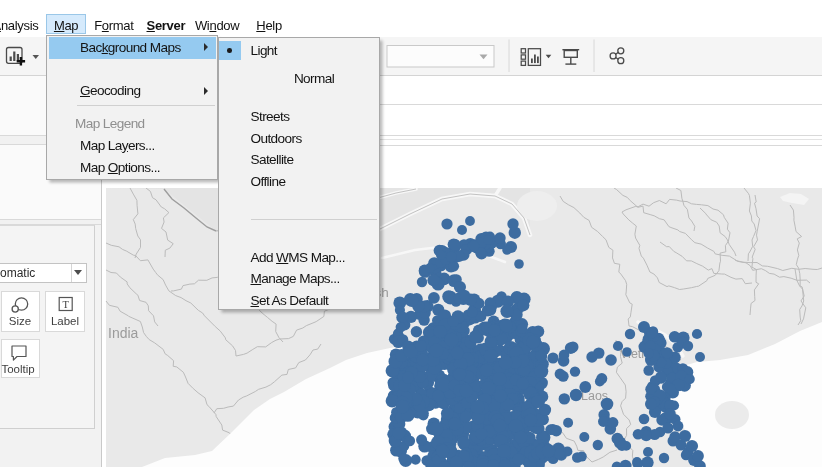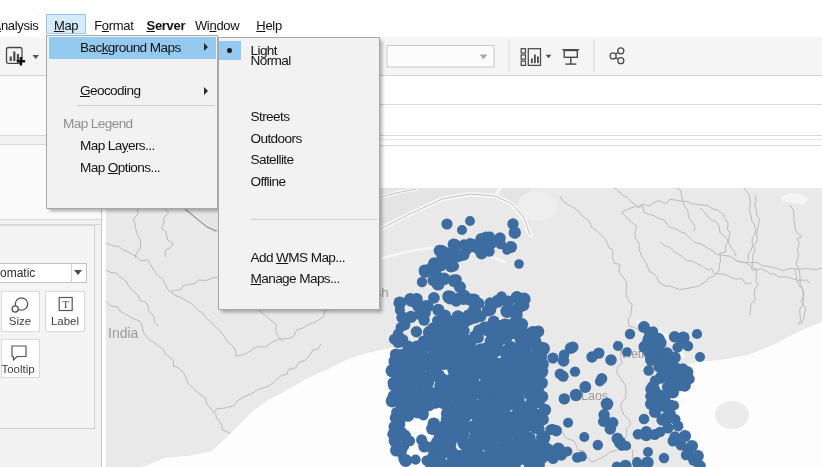--- a/index.html
+++ b/index.html
@@ -1145,34 +1145,35 @@
   </g>
   <g fill="none" stroke="#4a4a4a" stroke-width="1.3">
     <circle cx="620.8" cy="50.8" r="3"></circle>
     <circle cx="613.1" cy="55.9" r="3"></circle>
     <circle cx="620.8" cy="60.7" r="3"></circle>
     <line x1="615.6" y1="54.2" x2="618.3" y2="52.4"></line>
     <line x1="615.7" y1="57.5" x2="618.2" y2="59.2"></line>
   </g>
 </svg>
 
-<div class="menu" style="left:46px;top:34.6px;width:171.5px;height:174px;">
+<div class="menu" style="left:46px;top:34.6px;width:171.5px;height:145px;">
   <div class="mi hl" style="top:1.4px;"><span style="margin-left:31px;">Bac<u>k</u>ground Maps</span><span class="arrow" style="right:8px;top:6.4px;"></span></div>
   <div class="mi" style="top:44.8px;"><span style="margin-left:31px;"><u>G</u>eocoding</span><span class="arrow" style="right:8px;top:6.4px;"></span></div>
   <div class="sep" style="left:30px;right:2px;top:69.9px;"></div>
-  <div class="mi" style="top:77.1px;color:#8f8f8f;"><span style="margin-left:14px;">Map Legend</span></div>
+  <div class="mi" style="top:77.1px;color:#8f8f8f;"><span style="margin-left:26px;">Map Legend</span></div>
   <div class="mi" style="top:99.2px;"><span style="margin-left:31px;">Map La<u>y</u>ers...</span></div>
   <div class="mi" style="top:121px;"><span style="margin-left:31px;">Map <u>O</u>ptions...</span></div>
 </div>
 
 <div class="menu" style="left:218px;top:37px;width:161.5px;height:273.2px;">
   <div class="smi" style="top:1.7px;"><span style="position:absolute;left:-1.6px;top:1.7px;width:21.4px;height:18.8px;background:#95caf0;"></span><span style="position:absolute;left:6.3px;top:8.4px;width:4.6px;height:4.6px;border-radius:50%;background:#1b1b1b;"></span><span style="margin-left:29.5px;">Light</span></div>
-  <div class="smi" style="top:12px;"><span style="margin-left:29.5px;">Normal</span></div>
+  <div class="smi" style="top:30px;text-align:center;"><span style="margin-left:29.5px;">Normal</span></div>
   <div class="smi" style="top:67.55px;"><span style="margin-left:29.5px;">Streets</span></div>
   <div class="smi" style="top:89.5px;"><span style="margin-left:29.5px;text-align:right;">Outdoors</span></div>
   <div class="smi" style="top:111.45px;"><span style="margin-left:29.5px;">Satellite</span></div>
   <div class="smi" style="top:133.4px;"><span style="margin-left:29.5px;">Offline</span></div>
   <div class="sep" style="left:32px;right:2px;top:181px;"></div>
   <div class="smi" style="top:208.7px;"><span style="margin-left:29.5px;">Add <u>W</u>MS Map...</span></div>
   <div class="smi" style="top:230.4px;"><span style="margin-left:29.5px;"><u>M</u>anage Maps...</span></div>
+  <div class="smi" style="top:252.1px;"><span style="margin-left:29.5px;"><u>S</u>et As Default</span></div>
 </div>
 
 </div>
 
 </body></html>

